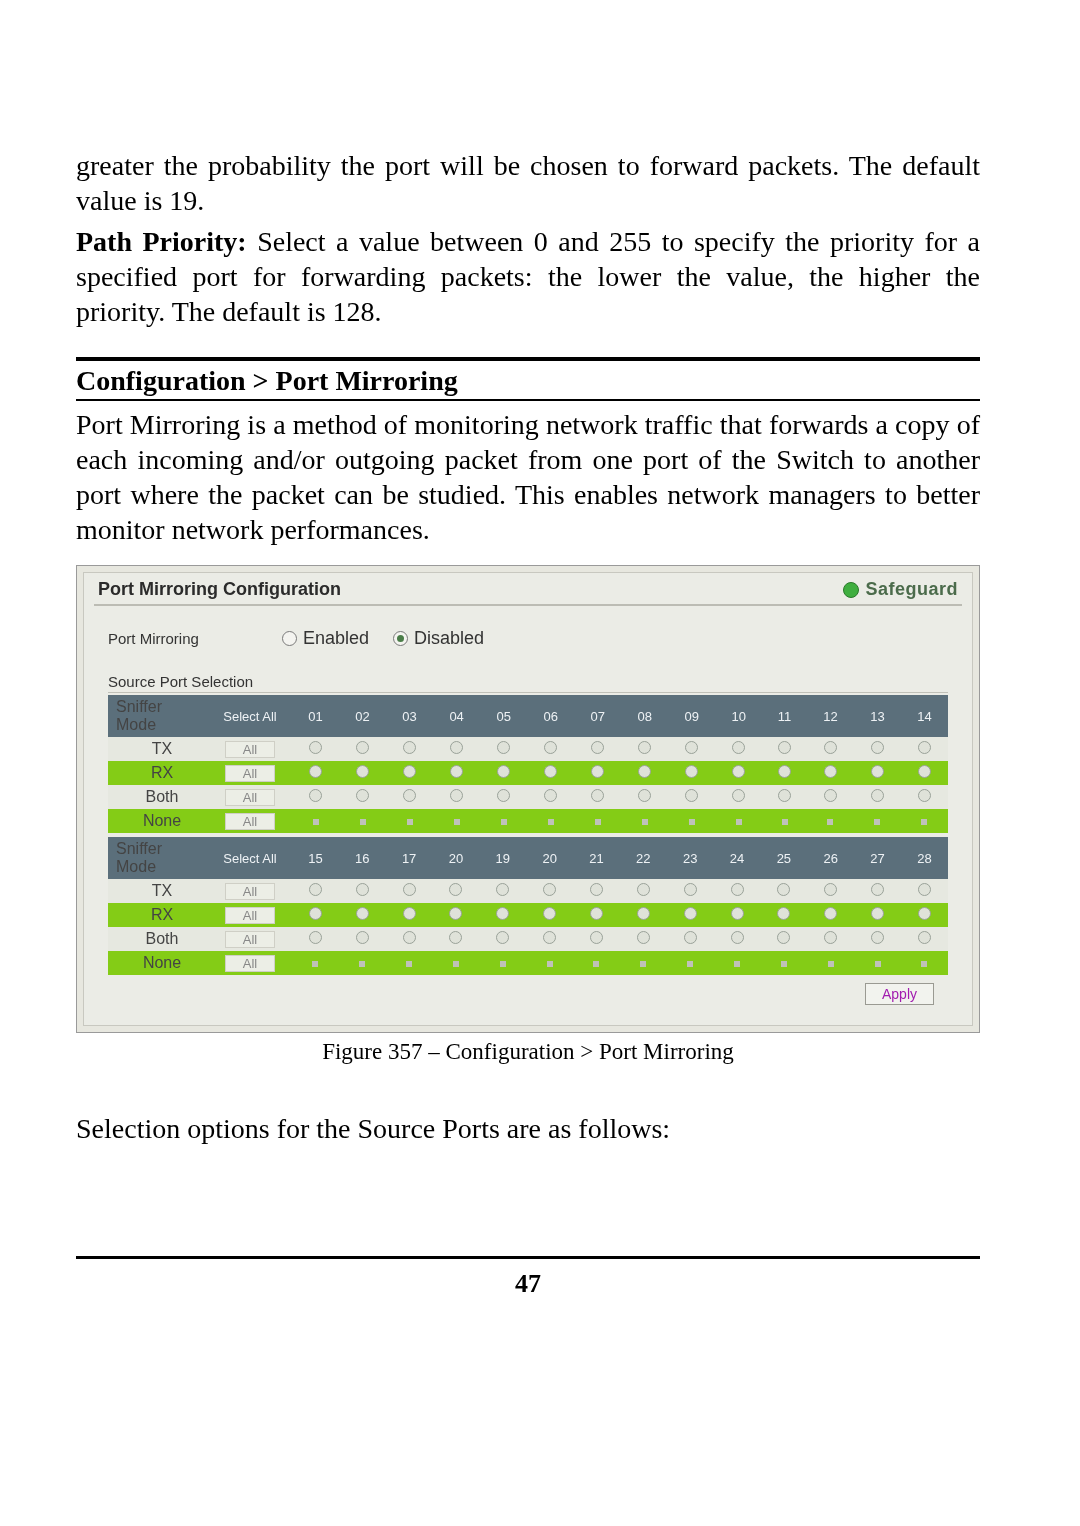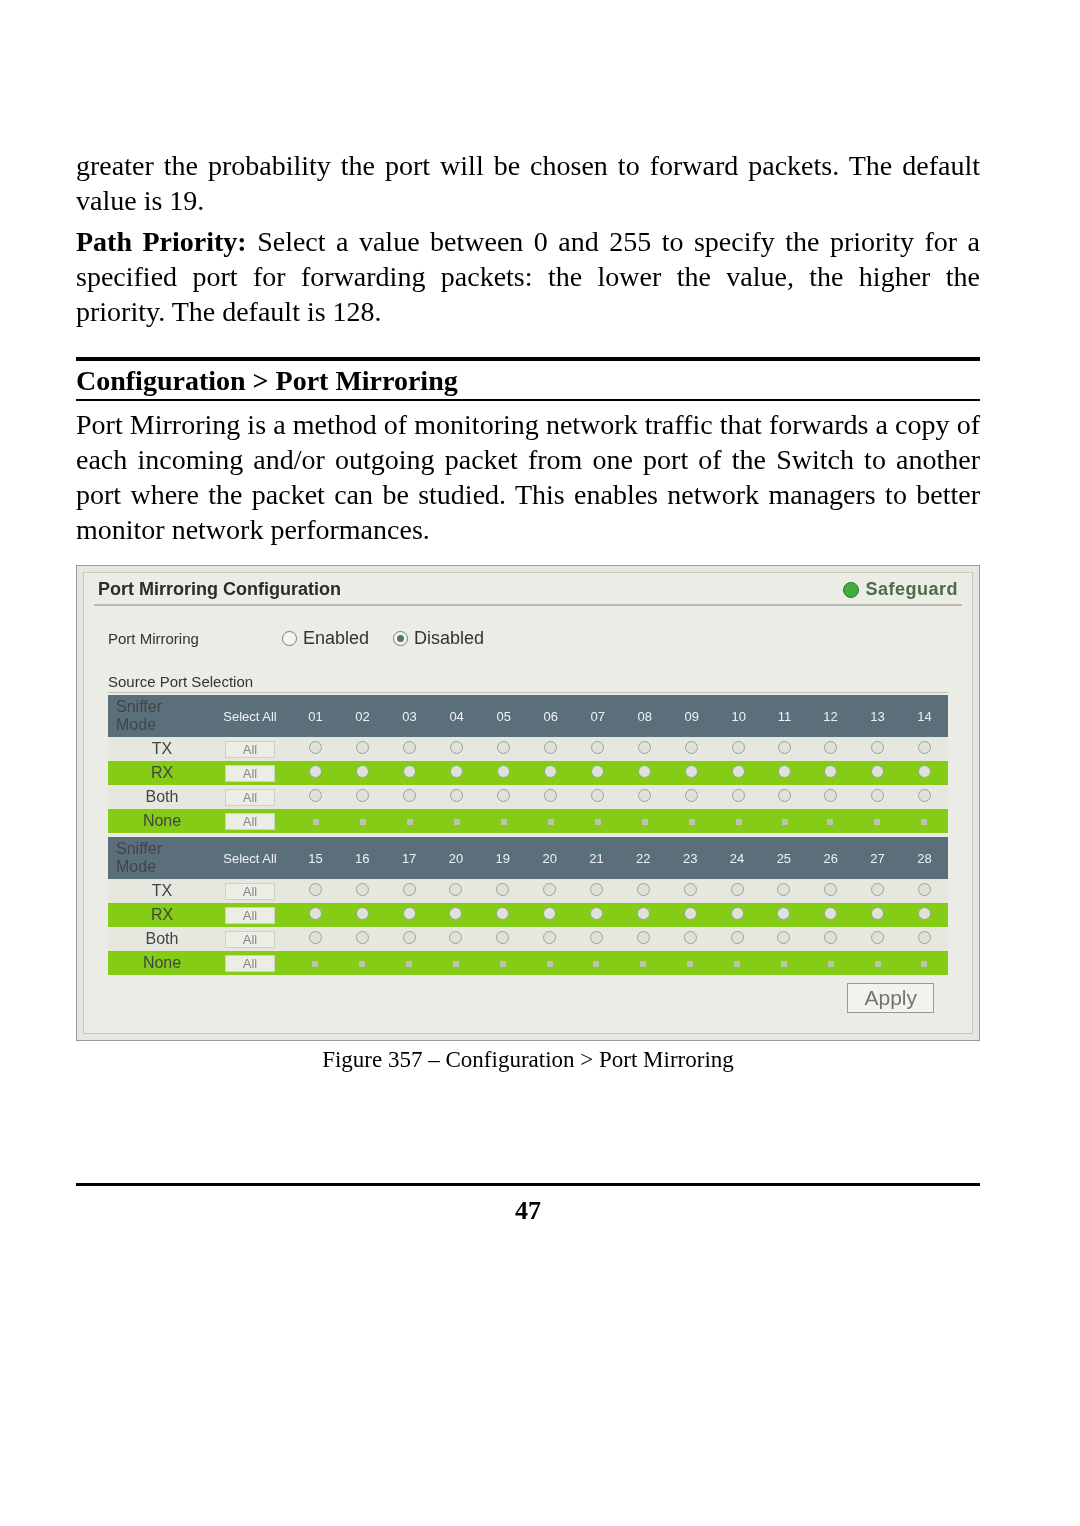--- a/index.html
+++ b/index.html
@@ -80,22 +80,22 @@
   .all-btn {
     display:inline-block; width:48px; font-size:13px; text-align:center;
     color:#888; background:#eceee6; border:1px solid #cfcfc6; border-radius:0;
     padding:0 0;
   }
   .rdisabled { width:11px; height:11px; border:1px solid #9aa299; border-radius:50%; background:#dfe2d9; display:inline-block; }
   .rnone-dot { width:6px; height:6px; background:#bfc2b8; display:inline-block; vertical-align:middle; }
 
   .apply-row { display:flex; justify-content:flex-end; padding:8px 14px 10px 0; }
   .apply-btn {
-    font-size:21px; padding:2px 16px;
-    background:#f2f3ee; border:1px solid #9a9a92; color:#737373;
+    font-size:14px; padding:2px 16px;
+    background:#f2f3ee; border:1px solid #9a9a92; color:#a21caf;
   }
 </style>
 </head>
 <body>
 
 <div class="page">
 
   <p class="body-text">greater the probability the port will be chosen to forward packets. The default value is 19.</p>
 
   <p class="body-text para-gap">
@@ -329,19 +329,20 @@
 
         <div class="apply-row">
           <span class="apply-btn">Apply</span>
         </div>
       </div>
     </div>
   </div>
 
   <div class="fig-caption">Figure 357 – Configuration &gt; Port Mirroring</div>
 
+  <p class="body-text" style="margin-top:46px;">Selection options for the Source Ports are as follows:</p>
 
   <div class="pagenum-wrap">
     <div class="pagenum-rule"></div>
     <div class="pagenum">47</div>
   </div>
 
 </div>
 
 </body></html>

